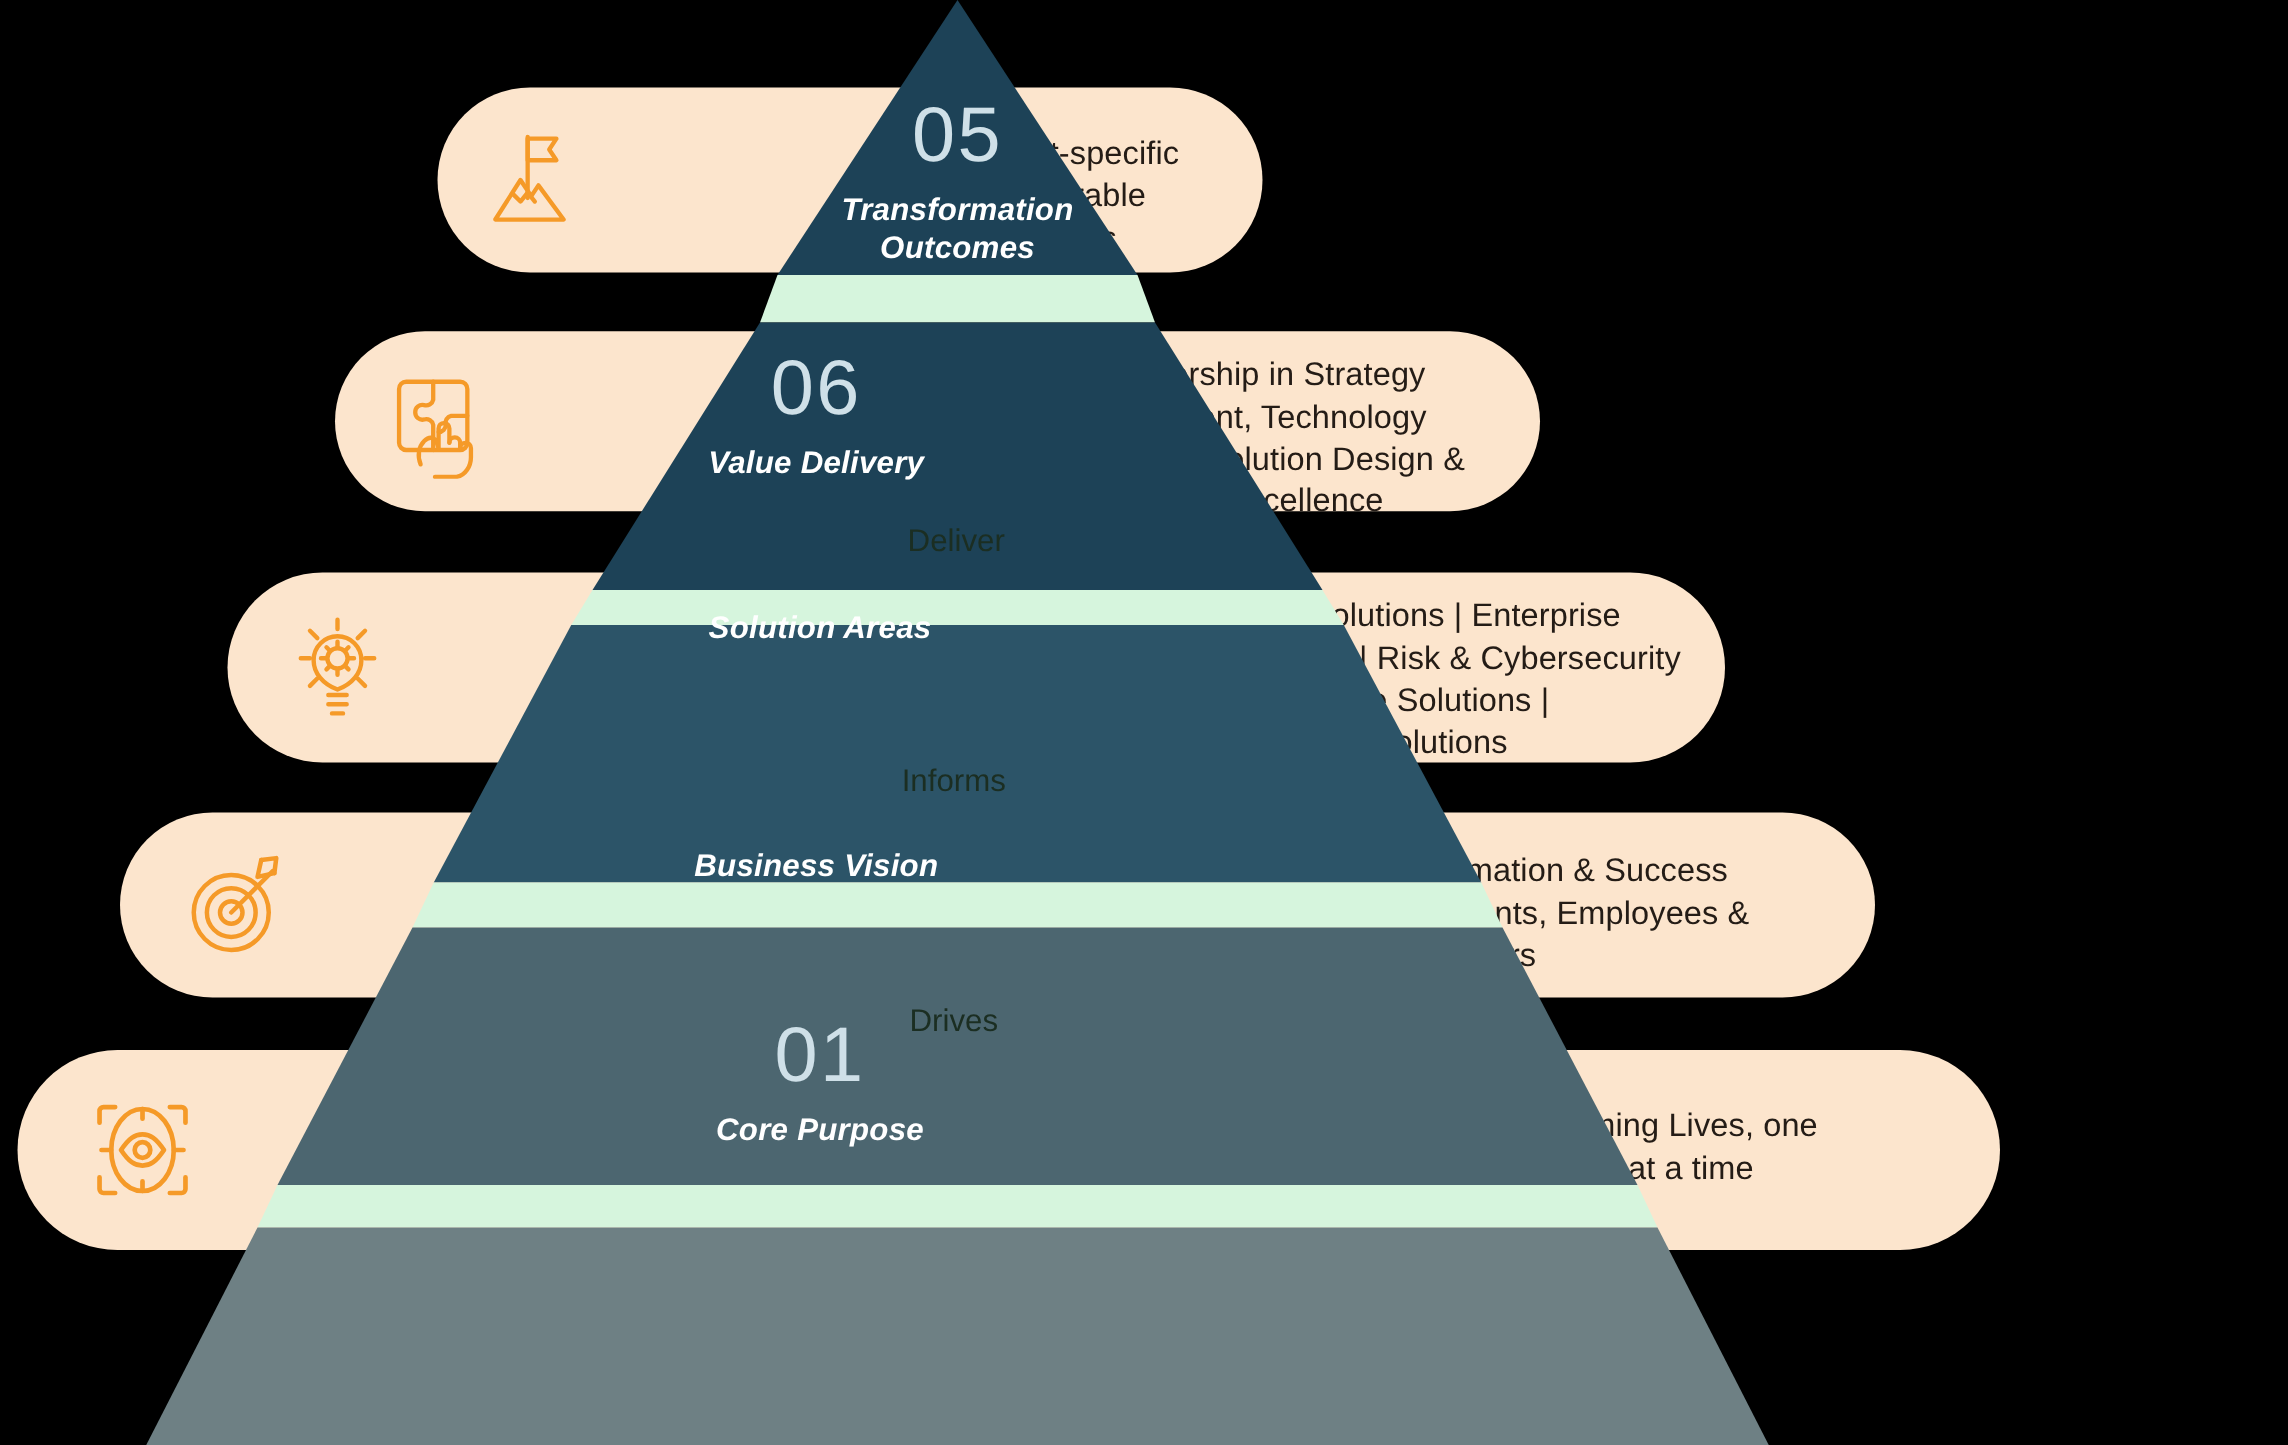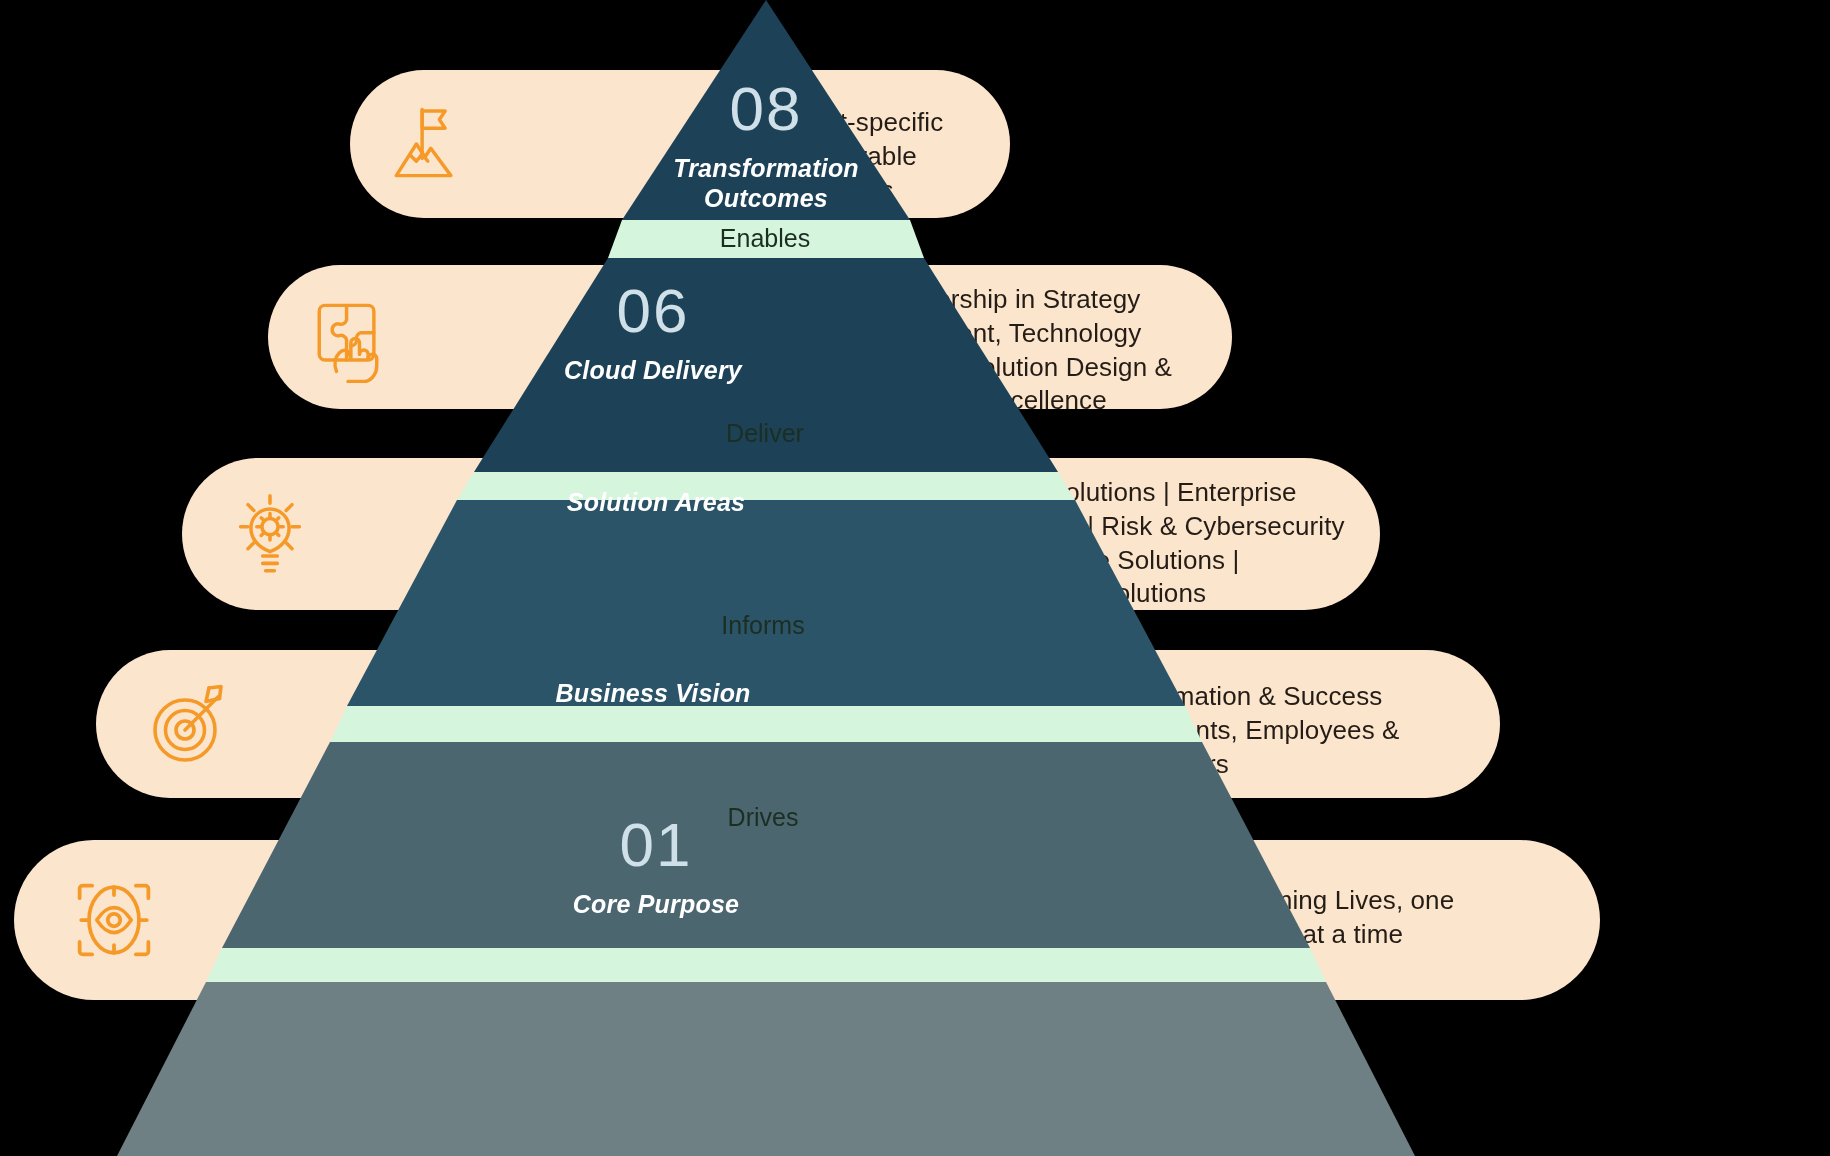--- a/index.html
+++ b/index.html
@@ -161,41 +161,40 @@
 
       <polygon points="330,742 1202,742 1310,948 222,948" fill="#4C6670"></polygon>
 
       <polygon points="222,948 1310,948 1326,982 206,982" fill="#D6F5DD"></polygon>
 
       <polygon points="206,982 1326,982 1415,1156 117,1156" fill="#6E8084"></polygon>
     </svg>
   </div>
 
   <div class="lvl-text" style="left:536px;top:78px;width:460px;">
-    <div class="lvl-num">08</div>
+    <div class="lvl-num">05</div>
     <div class="lvl-title" style="white-space:pre-line;">Transformation
 Outcomes</div>
   </div>
 
   <div class="lvl-text" style="left:423px;top:280px;width:460px;">
     <div class="lvl-num">06</div>
-    <div class="lvl-title" style="white-space:pre-line;">Cloud Delivery</div>
+    <div class="lvl-title" style="white-space:pre-line;">Value Delivery</div>
   </div>
 
   <div class="lvl-text" style="left:426px;top:474px;width:460px;">
     <div class="lvl-title" style="white-space:pre-line;">Solution Areas</div>
   </div>
 
   <div class="lvl-text" style="left:423px;top:665px;width:460px;">
     <div class="lvl-title" style="white-space:pre-line;">Business Vision</div>
   </div>
 
   <div class="lvl-text" style="left:426px;top:814px;width:460px;">
     <div class="lvl-num">01</div>
     <div class="lvl-title" style="white-space:pre-line;">Core Purpose</div>
   </div>
 
-  <div class="connector-label" style="left:525px;top:224px;width:480px;">Enables</div>
   <div class="connector-label" style="left:525px;top:419px;width:480px;">Deliver</div>
   <div class="connector-label" style="left:523px;top:803px;width:480px;">Drives</div>
   <div class="connector-label" style="left:523px;top:611px;width:480px;">Informs</div>
 
 </div>
 
 </body></html>

